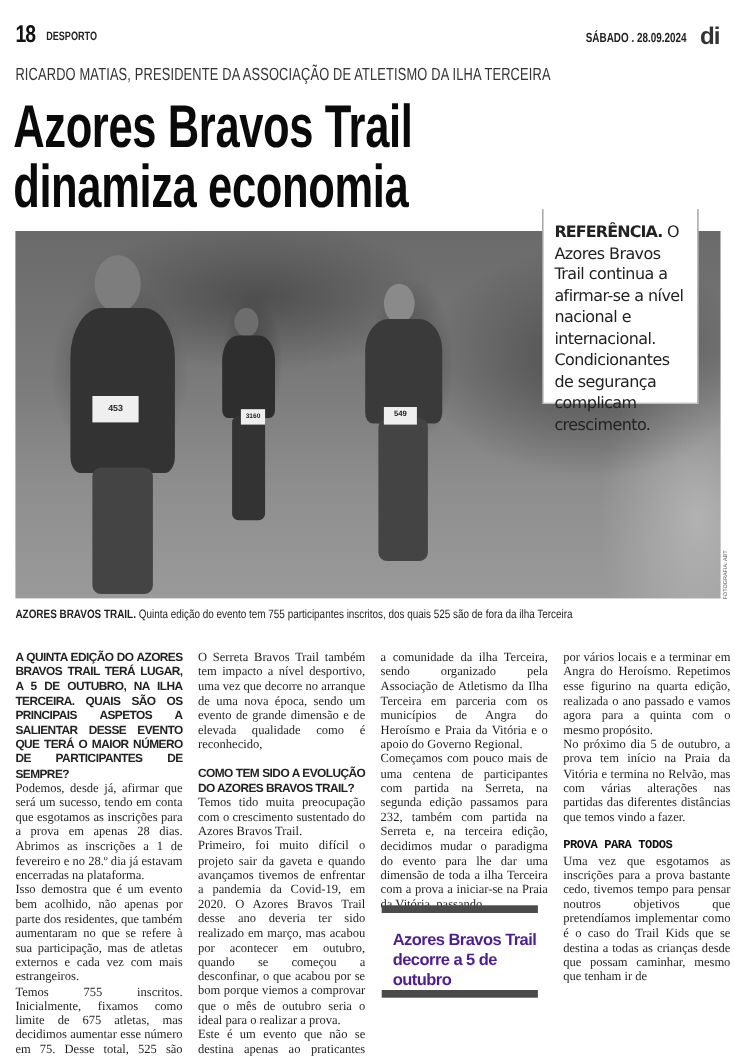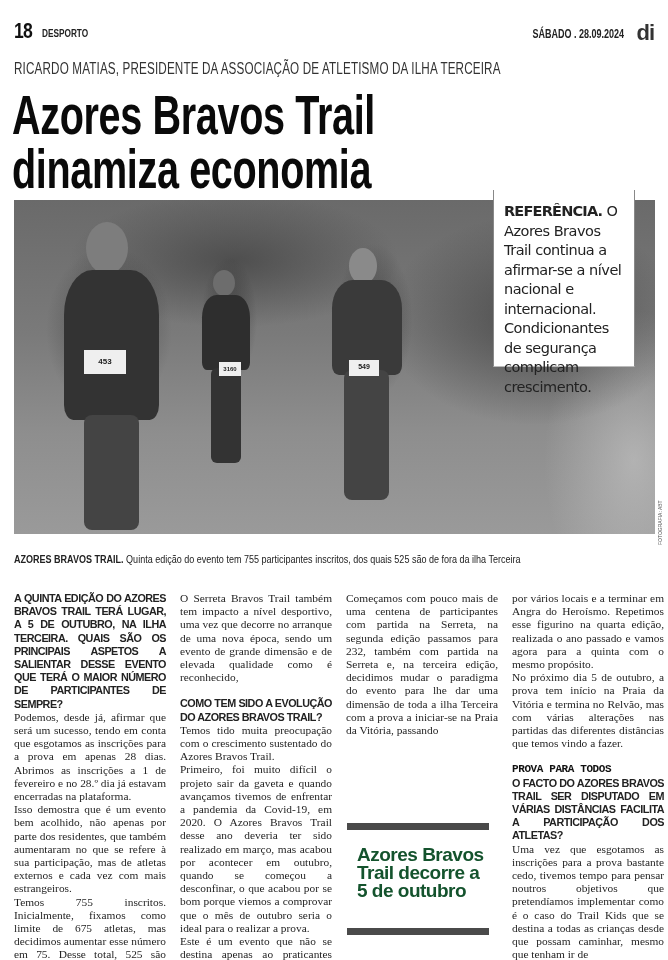--- a/index.html
+++ b/index.html
@@ -11,21 +11,21 @@
   .page-num { position: absolute; left: 0; top: 0; font-family: "Liberation Sans", sans-serif; font-weight: bold; font-size: 22px; letter-spacing: -1px; color: #111; transform: scaleX(0.8); transform-origin: left; }
   .section-name { position: absolute; left: 28px; top: 9px; font-family: "Liberation Sans", sans-serif; font-weight: bold; font-size: 11px; color: #222; transform: scaleX(0.75); transform-origin: left; }
   .date { position: absolute; right: 30px; top: 9px; font-family: "Liberation Sans", sans-serif; font-weight: bold; font-size: 12px; color: #222; transform: scaleX(0.75); transform-origin: right; white-space: nowrap; }
   .logo { position: absolute; right: 0; top: 2px; font-family: Liberation Sans, sans-serif; font-weight: bold; font-size: 22px; color: #333; letter-spacing: -1px; }
 
   .kicker { position: absolute; left: 14px; top: 60px; font-family: "Liberation Sans", sans-serif; font-size: 16px; color: #333; white-space: nowrap; transform: scaleX(0.73); transform-origin: left; letter-spacing: 0.2px; }
 
   .headline { position: absolute; left: 12px; top: 88px; font-family: "Liberation Sans", sans-serif; font-weight: bold; font-size: 55px; line-height: 54px; color: #0a0a0a; white-space: nowrap; transform: scaleX(0.72); transform-origin: left; letter-spacing: -0.5px; }
 
   
-  .photo { position: absolute; left: 14px; top: 200px; width: 641px; height: 334px; overflow: hidden;
+  .photo { position: absolute; left: 14px; top: 210px; width: 641px; height: 334px; overflow: hidden;
     background:
       radial-gradient(ellipse 90px 120px at 95px 130px, rgba(40,40,40,0.55), transparent 70%),
       radial-gradient(ellipse 40px 90px at 215px 120px, rgba(30,30,30,0.5), transparent 70%),
       radial-gradient(ellipse 55px 110px at 360px 120px, rgba(30,30,30,0.5), transparent 70%),
       radial-gradient(ellipse 220px 90px at 220px 60px, rgba(70,70,70,0.8), transparent 75%),
       radial-gradient(ellipse 200px 140px at 520px 120px, rgba(60,60,60,0.7), transparent 75%),
       radial-gradient(ellipse 120px 200px at 620px 260px, rgba(200,200,200,0.6), transparent 75%),
       linear-gradient(180deg, #6a6a6a 0%, #7a7a7a 40%, #8e8e8e 70%, #9a9a9a 100%);
   }
   .runner { position: absolute; background: #2a2a2a; border-radius: 30% 30% 10% 10%; }
@@ -48,21 +48,21 @@
   .col1 { left: 14px; }
   .col2 { left: 180px; }
   .col3 { left: 346px; }
   .col4 { left: 512px; }
   .gap { height: 13px; }
   .section-head { font-family: Liberation Mono, monospace; font-weight: bold; font-size: 11px; line-height: 13.2px; letter-spacing: -0.4px; color: #111; }
 
   
   .pull { position: absolute; left: 347px; top: 823px; width: 142px; }
   .pull .bar { height: 7px; background: #4a4a4a; }
-  .pull .text { padding: 16px 0 28px 10px; font-family: "Liberation Sans", sans-serif; font-weight: bold; font-size: 19px; line-height: 18px; color: #14532d; letter-spacing: -0.5px; }
+  .pull .text { padding: 16px 0 0 10px; font-family: "Liberation Sans", sans-serif; font-weight: bold; font-size: 15px; line-height: 18px; color: #4c1d95; letter-spacing: -0.5px; }
 </style>
 </head>
 <body>
 
 <div class="page-header">
   <span class="page-num">18</span>
   <span class="section-name">DESPORTO</span>
   <span class="date">SÁBADO . 28.09.2024</span>
   <span class="logo">di</span>
 </div>
@@ -115,29 +115,29 @@
   <p>O Serreta Bravos Trail também tem impacto a nível desportivo, uma vez que decorre no arranque de uma nova época, sendo um evento de grande dimensão e de elevada qualidade como é reconhecido,</p>
   <div class="gap"></div>
   <p class="q">Como tem sido a evolução do Azores Bravos Trail?</p>
   <p>Temos tido muita preocupação com o crescimento sustentado do Azores Bravos Trail.</p>
   <p>Primeiro, foi muito difícil o projeto sair da gaveta e quando avançamos tivemos de enfrentar a pandemia da Covid-19, em 2020. O Azores Bravos Trail desse ano deveria ter sido realizado em março, mas acabou por acontecer em outubro, quando se começou a desconfinar, o que acabou por se bom porque viemos a comprovar que o mês de outubro seria o ideal para o realizar a prova.</p>
   <p style="height: auto; overflow: hidden;">Este é um evento que não se destina apenas ao praticantes porque procuramos envolver nele toda</p>
 </div>
 
 <div class="col col3">
 
+  <p>a comunidade da ilha Terceira, sendo organizado pela Associação de Atletismo da Ilha Terceira em parceria com os municípios de Angra do Heroísmo e Praia da Vitória e o apoio do Governo Regional.</p>
   <p>Começamos com pouco mais de uma centena de participantes com partida na Serreta, na segunda edição passamos para 232, também com partida na Serreta e, na terceira edição, decidimos mudar o paradigma do evento para lhe dar uma dimensão de toda a ilha Terceira com a prova a iniciar-se na Praia da Vitória, passando</p>
 </div>
 
 <div class="pull">
   <div class="bar"></div>
   <div class="text">Azores Bravos Trail decorre a 5 de outubro</div>
   <div class="bar"></div>
 </div>
 
 <div class="col col4">
   <p>por vários locais e a terminar em Angra do Heroísmo. Repetimos esse figurino na quarta edição, realizada o ano passado e vamos agora para a quinta com o mesmo propósito.</p>
   <p>No próximo dia 5 de outubro, a prova tem início na Praia da Vitória e termina no Relvão, mas com várias alterações nas partidas das diferentes distâncias que temos vindo a fazer.</p>
   <div class="gap"></div>
   <p class="section-head">PROVA PARA TODOS</p>
-  <p class="q">O facto do Azores Bravos Trail ser disputado em várias distâncias facilita a participação dos atletas?</p>
   <p>Uma vez que esgotamos as inscrições para a prova bastante cedo, tivemos tempo para pensar noutros objetivos que pretendíamos implementar como é o caso do Trail Kids que se destina a todas as crianças desde que possam caminhar, mesmo que tenham ir de</p>
 </div>
 
 </body></html>

